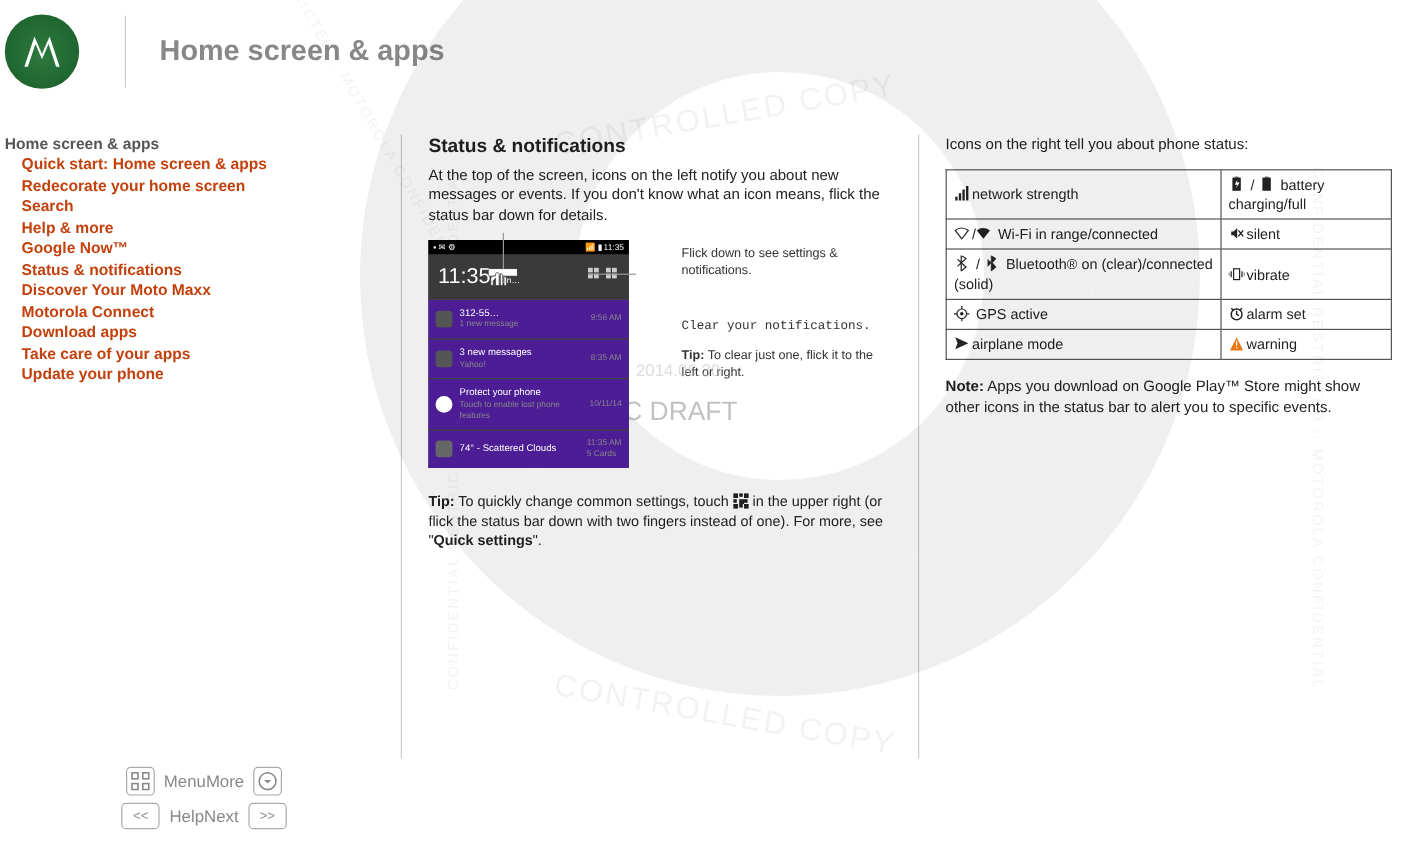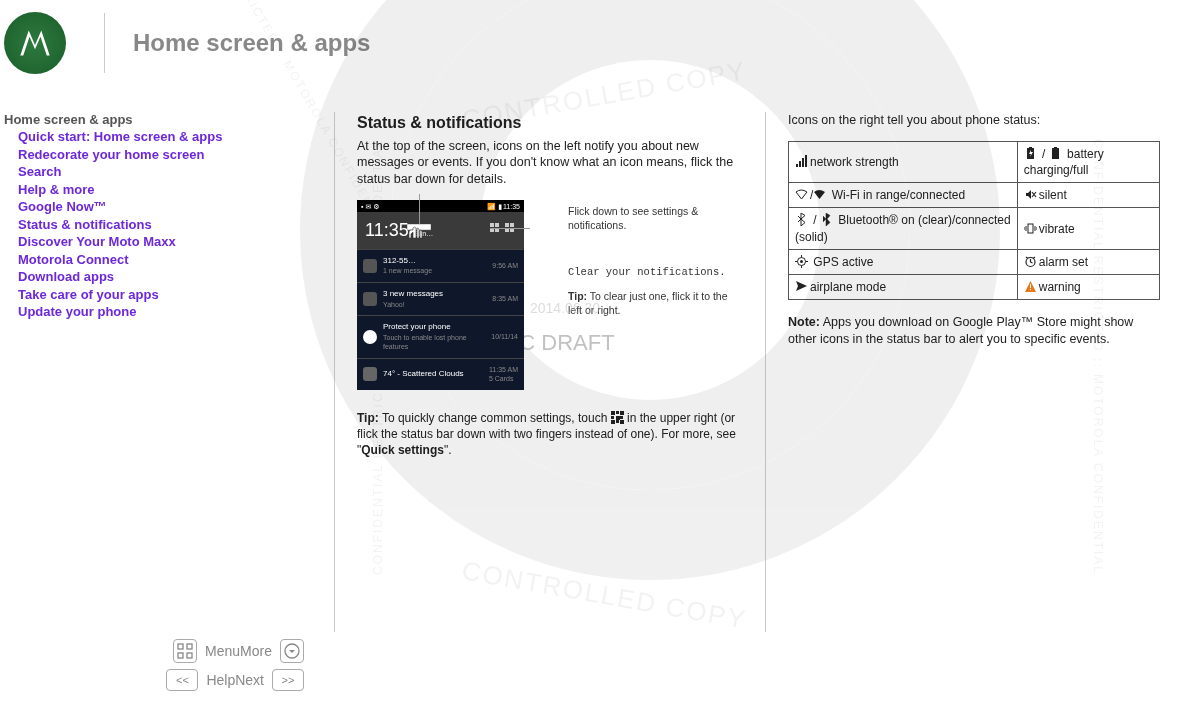--- a/index.html
+++ b/index.html
@@ -53,21 +53,21 @@
       flex-shrink: 0;
       font-size: 13px;
     }
     .sidebar-main {
       font-weight: 700;
       color: #555;
       margin-bottom: 1px;
     }
     .sidebar-item {
       font-weight: 700;
-      color: #6d28d9;
+      color: #c2410c;
       padding-left: 14px;
       line-height: 1.35;
       cursor: pointer;
     }
     .col-divider {
       width: 1px;
       background: #ccc;
       align-self: stretch;
       min-height: 520px;
     }
@@ -111,21 +111,21 @@
       font-weight: 300;
       padding: 6px 8px;
       display: flex;
       justify-content: space-between;
       align-items: center;
     }
     .phone-tiles { display: flex; gap: 1px; font-size: 8px; }
     .notif-row {
       display: flex;
       align-items: center;
-      background: #0f172a;
+      background: #4c1d95;
       padding: 6px;
       border-top: 1px solid #444;
       gap: 6px;
     }
     .notif-icon {
       width: 14px; height: 14px;
       background: #555;
       border-radius: 3px;
       flex-shrink: 0;
     }
@@ -183,21 +183,21 @@
     .footer {
       position: absolute;
       bottom: 22px;
       left: 4px;
       width: 300px;
       font-size: 14px;
       color: #888;
     }
     .footer-row {
       display: flex;
-      justify-content: flex-end;
+      justify-content: center;
       align-items: center;
       margin-top: 6px;
       margin-left: 32px;
     }
     .footer-left, .footer-right {
       display: flex;
       align-items: center;
       gap: 8px;
     }
     .foot-btn {

